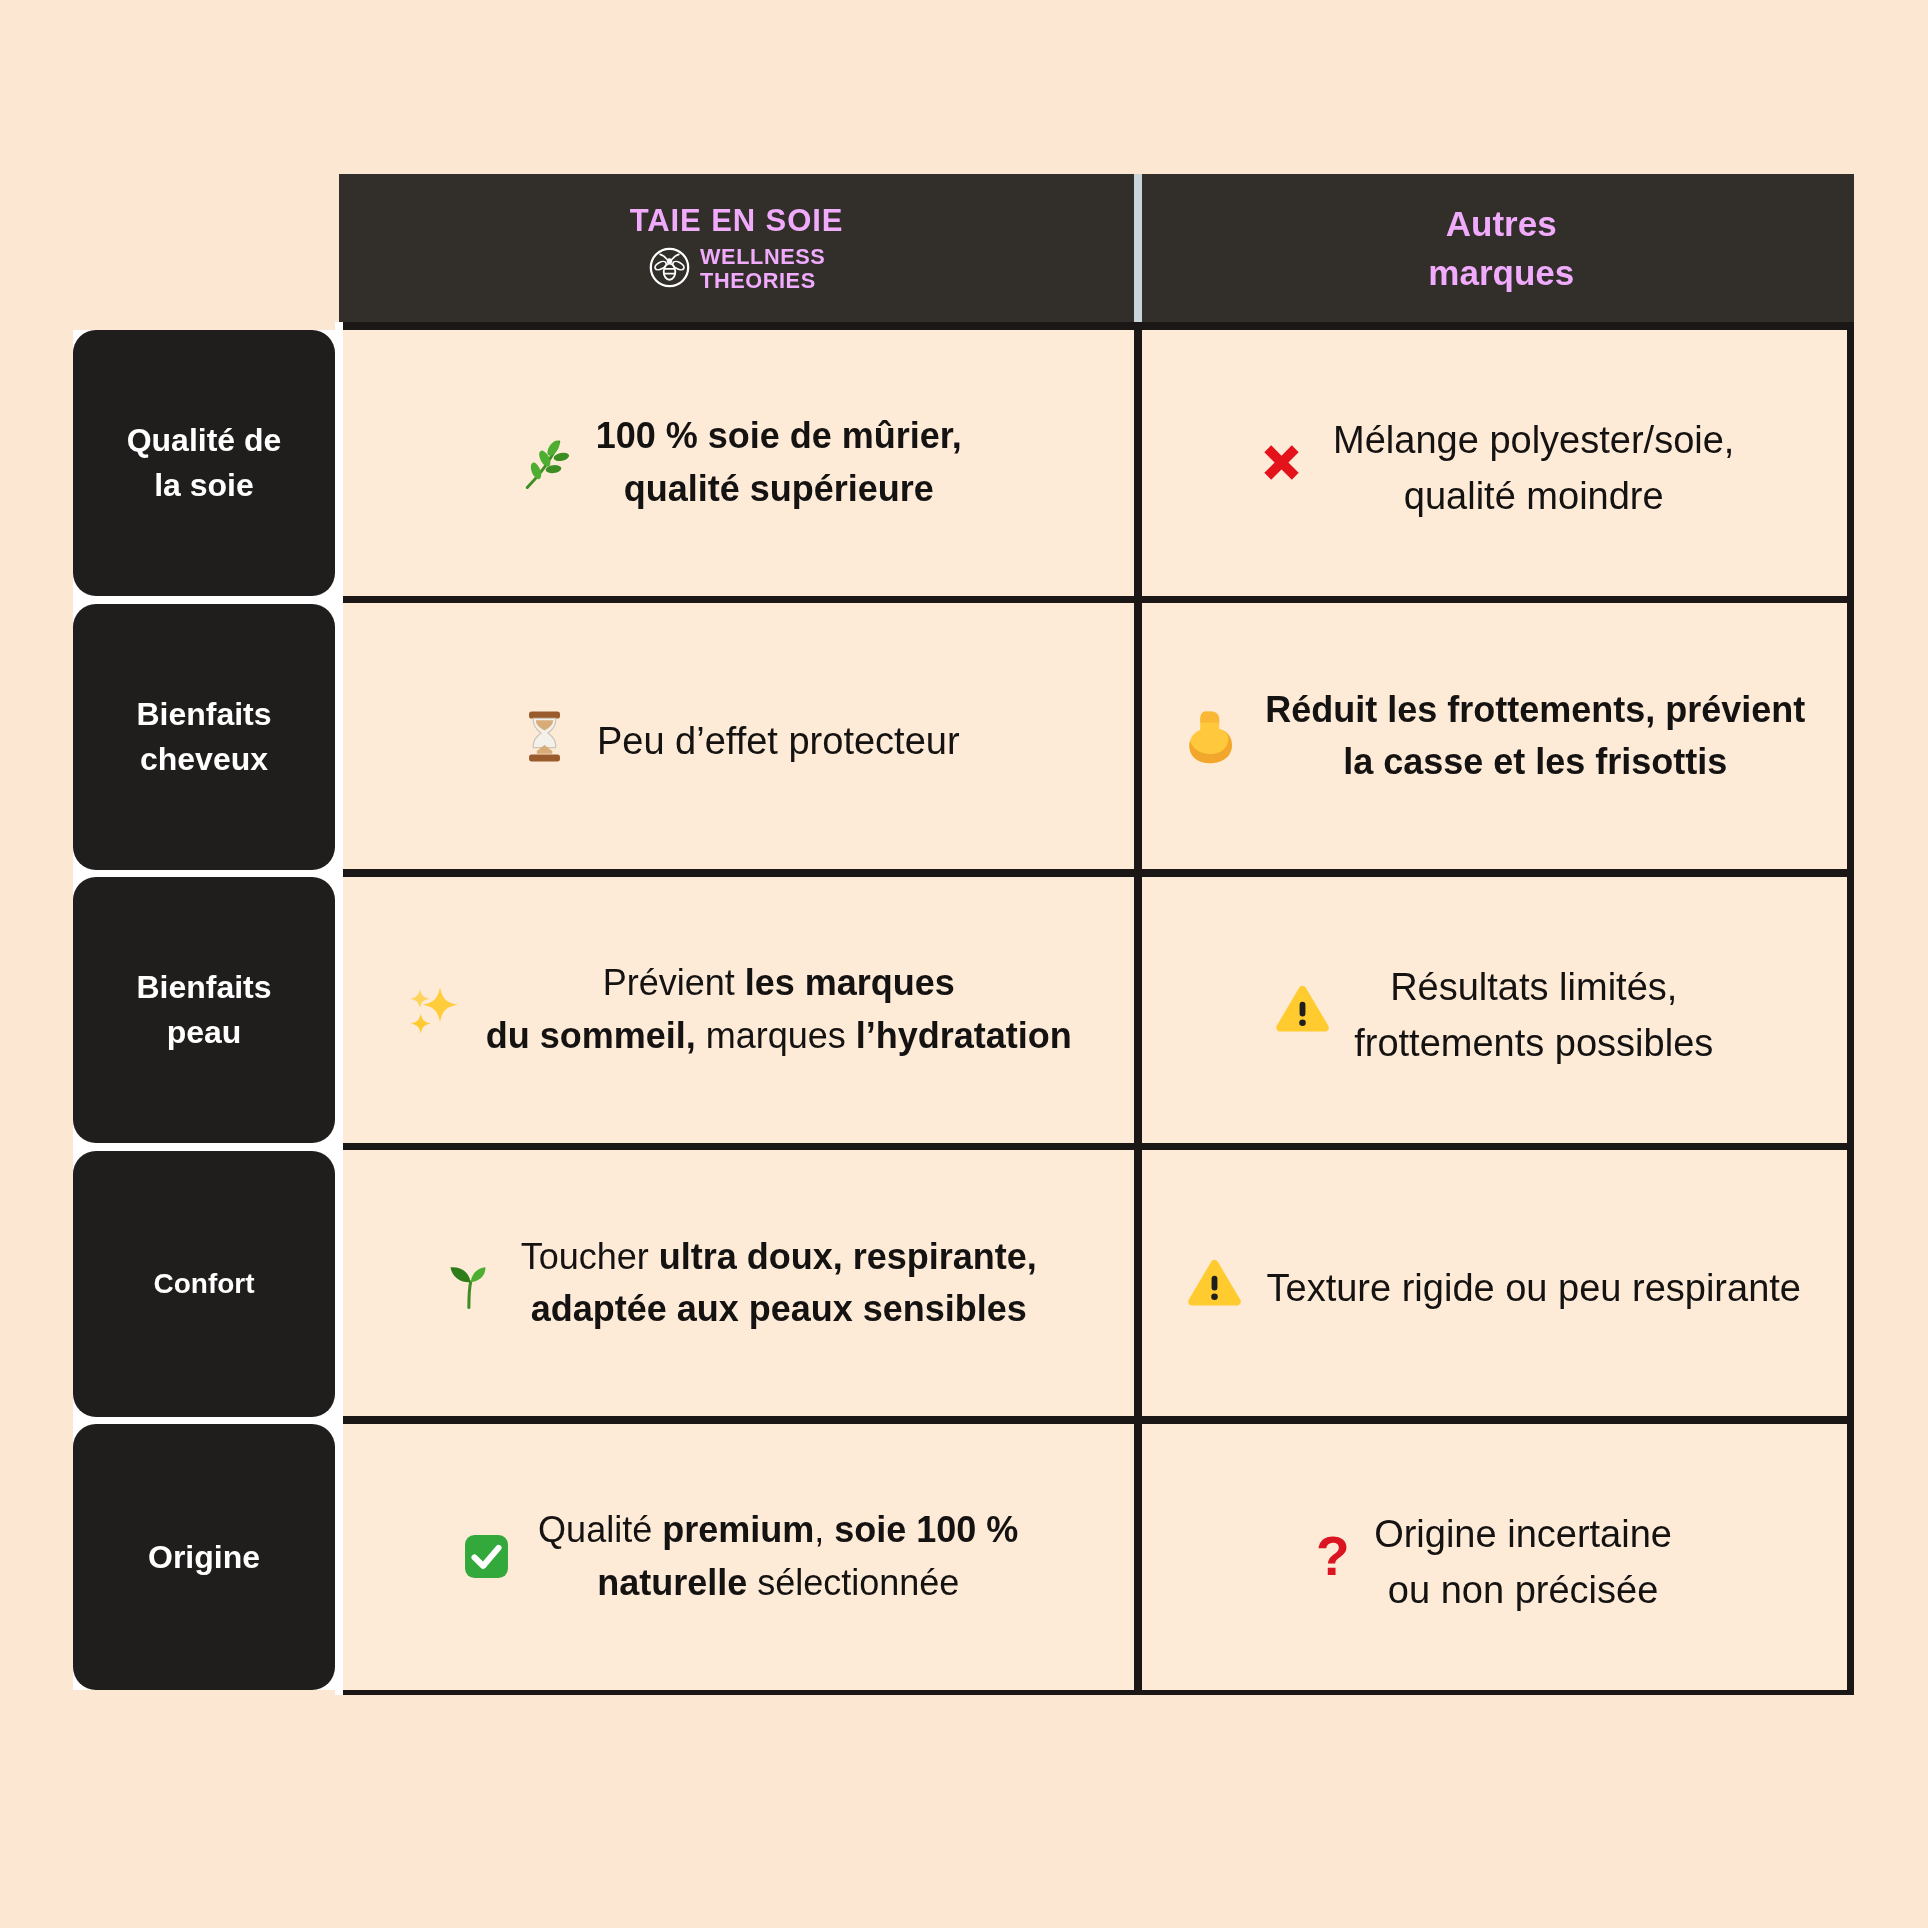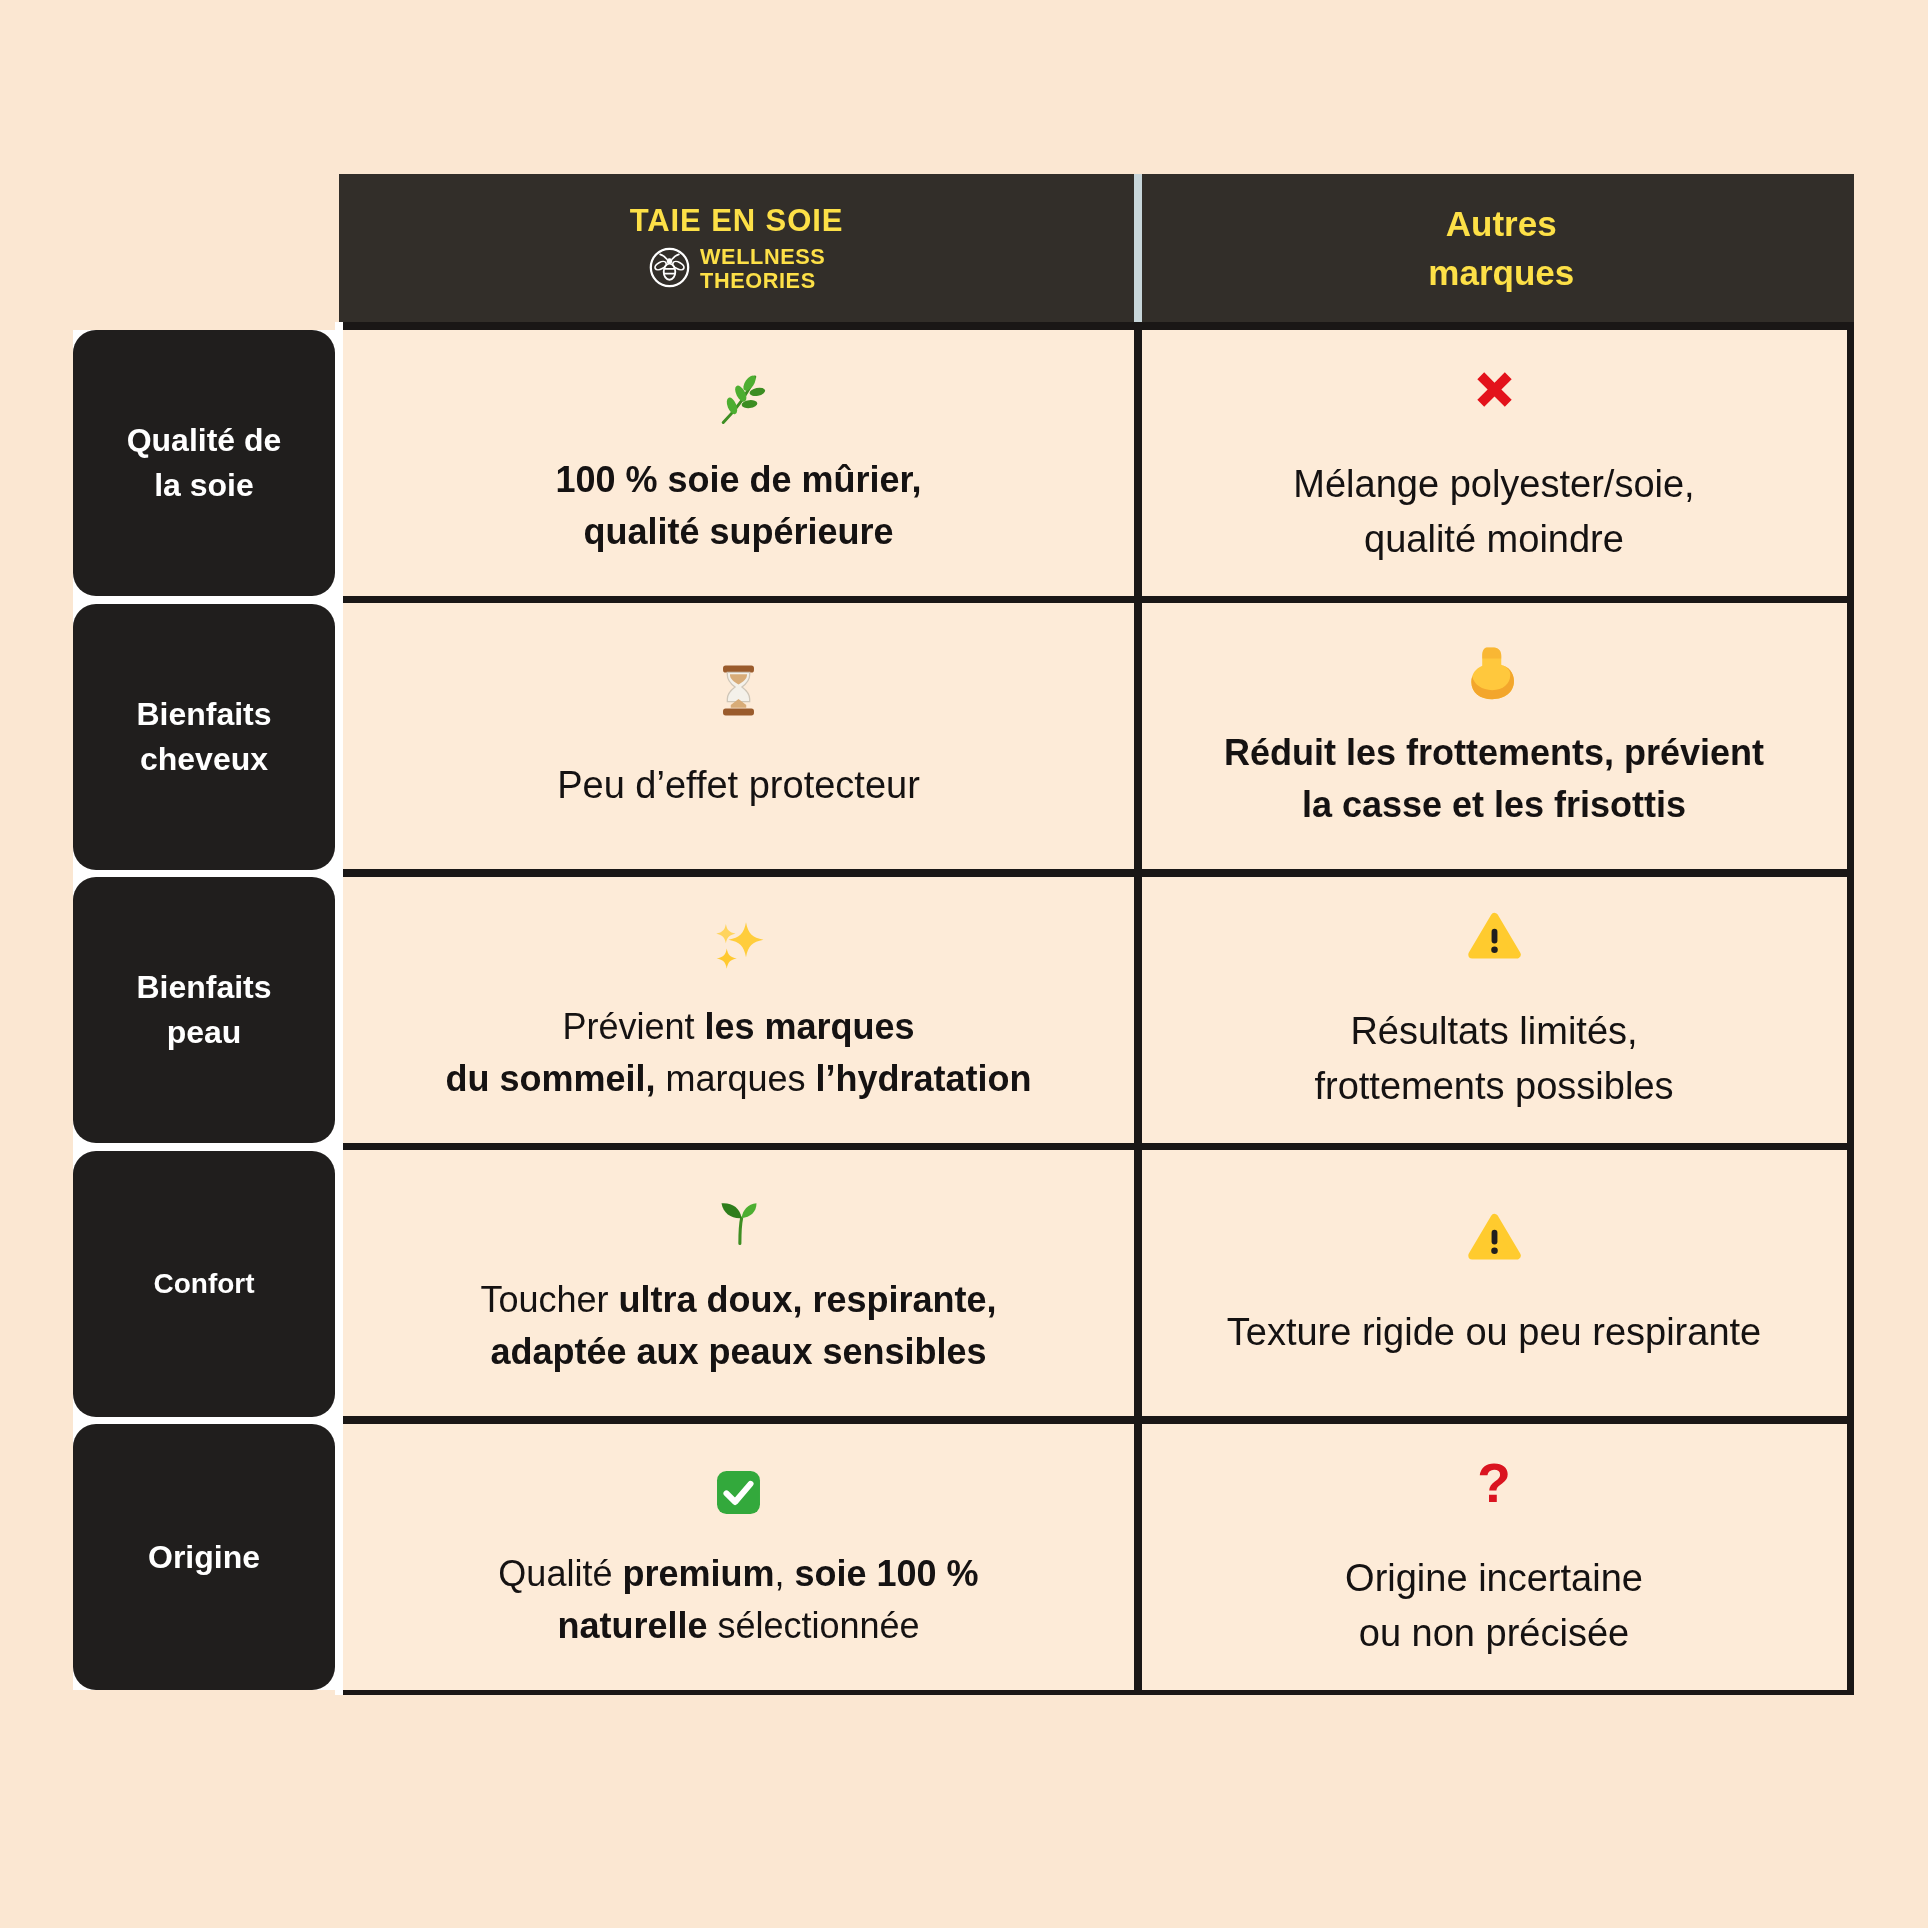--- a/index.html
+++ b/index.html
@@ -9,21 +9,21 @@
     font-family:"Liberation Sans","DejaVu Sans",sans-serif;
     position:relative;overflow:hidden;
   }
   .page{position:absolute;inset:0;}
 
   
   .header{
     position:absolute;left:339px;top:174px;width:1515px;height:148px;
     display:flex;background:var(--header-bg,#322E29);
   }
-  .header-cell{display:flex;flex-direction:column;align-items:center;justify-content:center;color:#fde047;}
+  .header-cell{display:flex;flex-direction:column;align-items:center;justify-content:center;color:#f0abfc;}
   .brand-header{width:795px;}
   .others-header{flex:1;}
   .header-divider{width:7.5px;background:var(--header-divider,#C8D6DA);}
   .brand-title{font-size:31px;font-weight:700;letter-spacing:0.9px;margin-bottom:6.6px;}
   .brand-row{display:flex;align-items:center;gap:9.4px;}
   .brand-lines{font-size:21.7px;font-weight:700;letter-spacing:0.6px;line-height:1.1;text-align:left;white-space:pre-line;}
   .others-title{font-size:35px;font-weight:700;line-height:1.4;text-align:center;white-space:pre-line;margin-left:7px;}
 
   
   .label-col{
@@ -40,21 +40,21 @@
 
   
   .body-grid{
     position:absolute;left:343px;top:322px;width:1511px;height:1373px;
     background:var(--grid-black,#1A1716);
     display:grid;grid-template-columns:791px 705px;grid-auto-rows:266px;
     gap:7.5px;padding:7.5px 7.5px 7.5px 0;box-sizing:border-box;
   }
   .cell{
     background:var(--cell-bg,#FDEBD8);
-    display:flex;flex-direction:column;align-items:center;justify-content:center;
+    display:flex;flex-direction:row;align-items:center;justify-content:center;
     gap:24.5px;padding:0 24.5px;text-align:center;
   }
   .icon-slot{height:62px;display:flex;align-items:center;justify-content:center;}
   .cell-text{font-size:36px;line-height:1.45;color:var(--text-dark,#151212);white-space:pre-line;}
   .cell.others .cell-text{font-size:38px;margin-top:12px;}
   .cell-text .b{font-weight:700;}
   .cell-text .r{font-weight:400;}
   .qmark{font-size:55px;font-weight:700;color:var(--red,#DA1420);line-height:1;}
 </style>
 </head>

